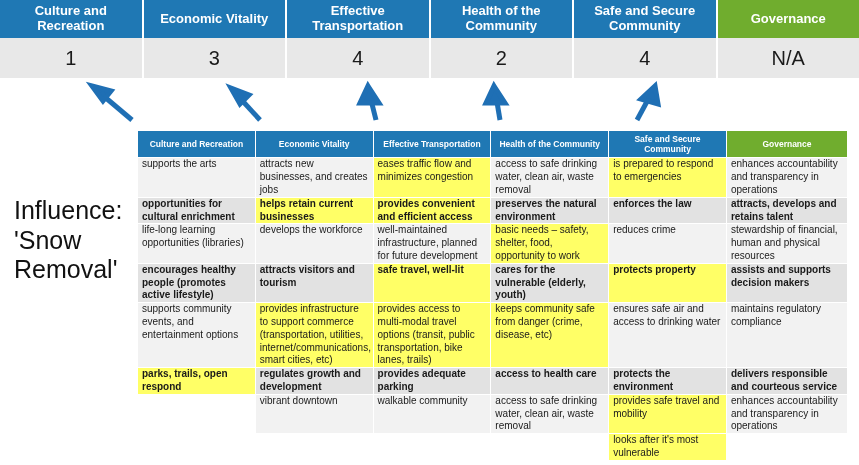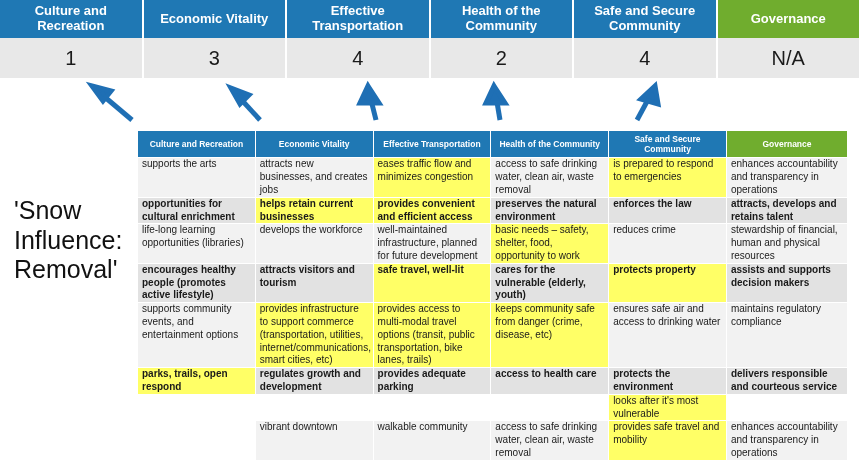--- a/index.html
+++ b/index.html
@@ -185,22 +185,22 @@
     </g>
 
     <g>
       <line x1="637" y1="42" x2="650" y2="18"></line>
       <polygon points="655,8 658,26 641,21"></polygon>
     </g>
   </g>
 </svg>
 
 <div id="caption">
+  <div>Influence:</div>
   <div>'Snow</div>
-  <div>Influence:</div>
   <div>Removal'</div>
 </div>
 
 <table id="matrix">
   <colgroup>
     <col class="c0">
       <col class="c1">
       <col class="c2">
       <col class="c3">
       <col class="c4">
@@ -260,28 +260,28 @@
     <tr class="alt">
       <td class="hl">parks, trails, open respond</td>
       <td>regulates growth and development</td>
       <td>provides adequate parking</td>
       <td>access to health care</td>
       <td>protects the environment</td>
       <td>delivers responsible and courteous service</td>
     </tr>
     <tr>
       <td class="blank"></td>
-      <td class="blank"></td>
-      <td class="blank"></td>
-      <td class="blank"></td>
-      <td class="hl">looks after it's most vulnerable</td>
-      <td class="blank"></td>
-    </tr>
-    <tr>
-      <td class="blank"></td>
       <td>vibrant downtown</td>
       <td>walkable community</td>
       <td>access to safe drinking water, clean air, waste removal</td>
       <td class="hl">provides safe travel and mobility</td>
       <td>enhances accountability and transparency in operations</td>
     </tr>
+    <tr>
+      <td class="blank"></td>
+      <td class="blank"></td>
+      <td class="blank"></td>
+      <td class="blank"></td>
+      <td class="hl">looks after it's most vulnerable</td>
+      <td class="blank"></td>
+    </tr>
   </tbody>
 </table>
 
 </body></html>

